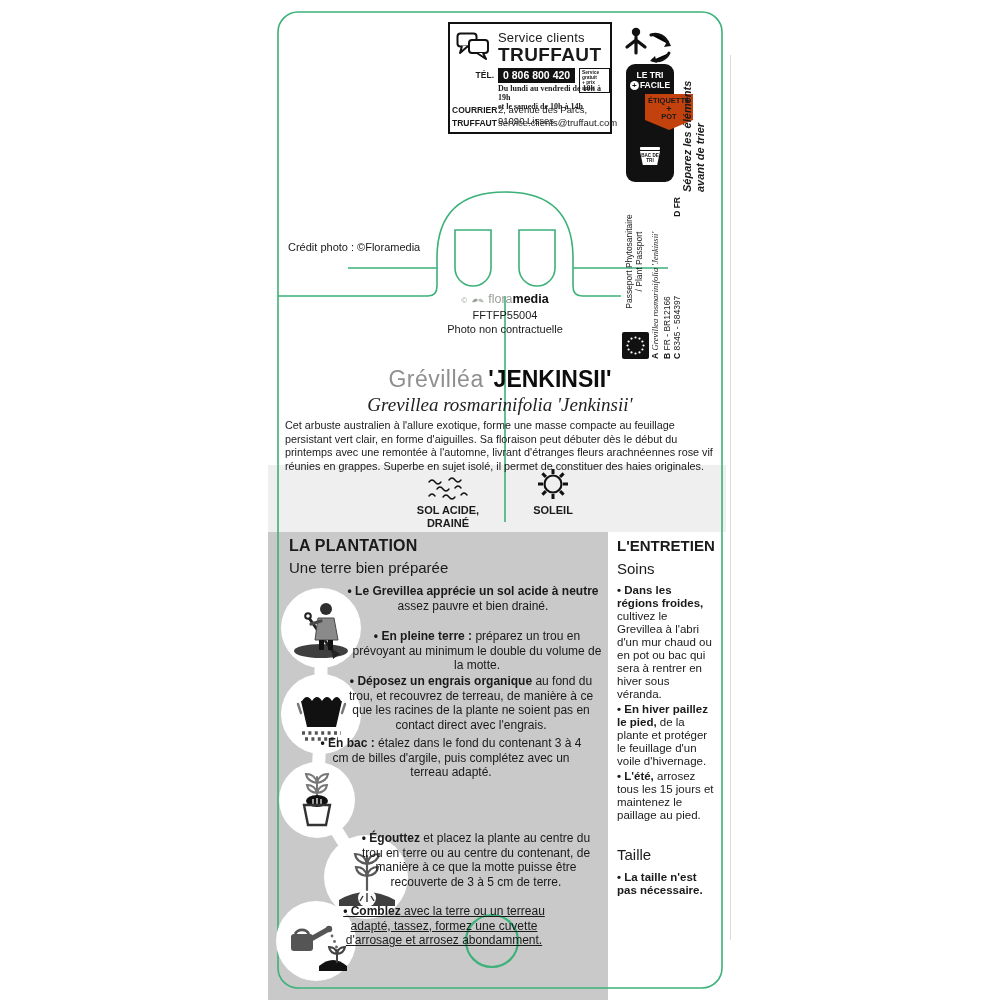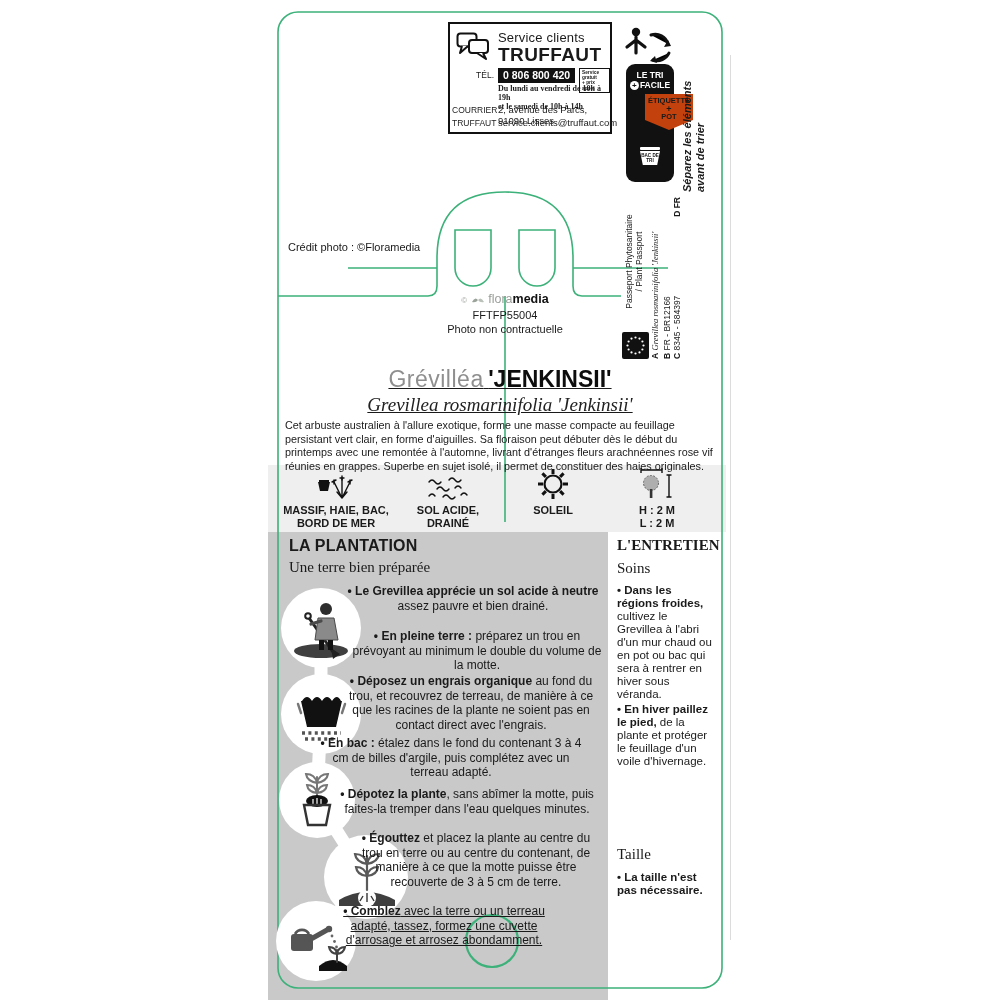--- a/index.html
+++ b/index.html
@@ -8,21 +8,21 @@
   .abs{position:absolute;}
   
   .band-light{left:268px;top:465px;width:458px;height:67px;background:#efeff0;}
   .panel-gray{left:268px;top:532px;width:340px;height:468px;background:#c9c9ca;}
   .page-edge{left:730px;top:55px;width:1px;height:885px;background:#dcdcdc;}
   
   .svc-box{left:448px;top:22px;width:160px;height:108px;border:2px solid #111;background:#fff;}
   .svc-head{position:absolute;left:48px;top:6px;}
   .svc-head .l1{font-size:13px;letter-spacing:.2px;}
   .svc-head .l2{font-size:19px;font-weight:bold;letter-spacing:.4px;margin-top:-1px;}
-  .svc-lab{position:absolute;width:42px;text-align:right;font-weight:normal;font-size:8.5px;}
+  .svc-lab{position:absolute;width:42px;text-align:right;font-weight:bold;font-size:8.5px;}
   .svc-val{position:absolute;font-size:9.5px;line-height:11px;}
   .tel-pill{position:absolute;left:48px;top:44px;background:#111;color:#fff;font-weight:bold;
             font-size:10.5px;padding:1px 5px 2px;}
   .tel-badge{position:absolute;left:129px;top:44px;border:1px solid #111;font-weight:bold;
              font-size:4.8px;line-height:5.2px;padding:1px 2px;text-align:left;}
   .svc-hours{position:absolute;left:48px;top:60px;font-family:"Liberation Serif",serif;
              font-weight:bold;font-size:8px;line-height:9px;}
   
   .tri-badge{left:626px;top:64px;width:48px;height:118px;background:#111;border-radius:9px;
              display:flex;flex-direction:column;align-items:center;}
@@ -53,31 +53,31 @@
   .pass-cd{display:flex;justify-content:space-between;margin-top:1px;}
   .ital-serif{font-family:"Liberation Serif",serif;font-style:italic;}
   .bold{font-weight:bold;}
   
   .credit{left:288px;top:241px;font-size:11px;}
   .brand{left:395px;top:292px;width:220px;text-align:center;font-size:11px;line-height:14px;}
   .brand .logo{font-size:12.5px;}
   .brand .flora{color:#9a9f9a;}
   .brand .media{font-weight:bold;color:#111;}
   .brand .cc{font-size:8px;color:#9a9f9a;}
-  .title{left:280px;top:366px;width:440px;text-align:center;text-decoration:underline;}
+  .title{left:280px;top:366px;width:440px;text-align:center;}
   .title .genus{font-size:23px;color:#8f8f8f;letter-spacing:.5px;}
   .title .cult{font-size:23px;font-weight:bold;color:#0d0d0d;}
   .title .bot{font-family:"Liberation Serif",serif;font-style:italic;font-size:19px;margin-top:1px;color:#222;}
   .descr{left:285px;top:419px;width:430px;font-size:10.8px;line-height:13.5px;}
   
   .attr{position:absolute;text-align:center;font-weight:bold;font-size:11px;line-height:12.5px;}
   .attr .ic{height:34px;display:flex;align-items:flex-end;justify-content:center;margin-bottom:2px;}
   
   .h-big{font-weight:bold;font-size:16px;letter-spacing:.2px;}
-  .h-sub{font-size:15px;font-family:Liberation Serif, serif;}
+  .h-sub{font-size:15px;}
   .pblt{position:absolute;text-align:center;font-size:12px;line-height:14.5px;}
   .disc{position:absolute;background:#fff;border-radius:50%;display:flex;align-items:center;justify-content:center;}
   .ent{left:617px;top:584px;width:97px;font-size:11.5px;line-height:13px;}
   .eblt{margin:0 0 2px;}
 </style>
 </head>
 <body>
 
 <div class="page">
 
@@ -208,33 +208,20 @@
     <div>FFTFP55004</div>
     <div>Photo non contractuelle</div>
   </div>
 
   <div class="abs title">
     <div><span class="genus">Grévilléa</span> <span class="cult">'JENKINSII'</span></div>
     <div class="bot">Grevillea rosmarinifolia 'Jenkinsii'</div>
   </div>
   <div class="abs descr">Cet arbuste australien à l'allure exotique, forme une masse compacte au feuillage persistant vert clair, en forme d'aiguilles. Sa floraison peut débuter dès le début du printemps avec une remontée à l'automne, livrant d'étranges fleurs arachnéennes rose vif réunies en grappes. Superbe en sujet isolé, il permet de constituer des haies originales.</div>
 
-  <div class="abs attr" style="left:280px;top:468px;width:112px;">
-    <div class="ic">
-      <svg width="44" height="32" viewBox="0 0 44 32">
-        <path d="M4,12 H16 L14,21 H6 Z" fill="#111"></path>
-        <path d="M5,11 H15" stroke="#111" stroke-width="2"></path>
-        <g stroke="#111" stroke-width="1.4" stroke-linecap="round">
-          <path d="M28,28 V8 M28,28 L20,12 M28,28 L36,12 M28,28 L23,22 M28,28 L33,22"></path>
-          <path d="M26,8 l4,0 M28,6 l0,4 M18,12 l4,-2 M20,10 l0,4 M34,12 l4,-2 M36,10 l0,4"></path>
-        </g>
-      </svg>
-    </div>
-    <div>MASSIF, HAIE, BAC, BORD DE MER</div>
-  </div>
   <div class="abs attr" style="left:408px;top:468px;width:80px;text-align:center;">
     <div class="ic">
       <svg width="46" height="28" viewBox="0 0 46 28">
         <g stroke="#111" stroke-width="1.4" fill="none" stroke-linecap="round">
           <path d="M4,8 q3,-4 6,0 q3,4 6,0"></path>
             <path d="M24,6 q3,-4 6,0 q3,4 6,0"></path>
           <path d="M12,15 q3,-4 6,0 q3,4 6,0"></path>
             <path d="M30,14 q3,-4 6,0"></path>
           <path d="M4,22 q3,-4 6,0"></path>
             <path d="M18,23 q3,-4 6,0 q3,4 6,0"></path>
@@ -247,34 +234,20 @@
   <div class="abs attr" style="left:513px;top:468px;width:80px;">
     <div class="ic">
       <svg width="38" height="36" viewBox="0 0 38 36">
         <circle cx="19" cy="18" r="8.5" stroke="#111" stroke-width="2.2" fill="none"></circle>
         <g stroke="#111" stroke-width="3" stroke-linecap="butt">
           <path d="M19,3 V8 M19,28 V33 M4,18 H9 M29,18 H34 M8.4,7.4 l3.5,3.5 M26.1,25.1 l3.5,3.5 M29.6,7.4 l-3.5,3.5 M11.9,25.1 l-3.5,3.5"></path>
         </g>
       </svg>
     </div>
     <div>SOLEIL</div>
-  </div>
-  <div class="abs attr" style="left:622px;top:468px;width:70px;">
-    <div class="ic">
-      <svg width="42" height="36" viewBox="0 0 42 36">
-        <circle cx="15" cy="17" r="7.5" fill="#aeaeae" stroke="#666" stroke-width="1" stroke-dasharray="2 1.4"></circle>
-        <rect x="13.8" y="23" width="2.6" height="9" fill="#333"></rect>
-        <g stroke="#111" stroke-width="1.4">
-          <path d="M5,4 H26 M5,2 V7 M26,2 V7"></path>
-          <path d="M33,9 V31 M30.5,9 H35.5 M30.5,31 H35.5"></path>
-        </g>
-      </svg>
-    </div>
-    <div>H : 2 M</div>
-    <div>L : 2 M</div>
   </div>
 
   <div class="abs h-big" style="left:289px;top:537px;">LA PLANTATION</div>
   <div class="abs h-sub" style="left:289px;top:559px;">Une terre bien préparée</div>
 
   <svg class="abs" style="left:0;top:0;" width="1000" height="1000" viewBox="0 0 1000 1000">
     <polyline points="321,628 321,714 317,800 366,877 316,941" fill="none" stroke="#fff" stroke-width="13"></polyline>
   </svg>
 
   <div class="disc" style="left:281px;top:588px;width:80px;height:80px;">
@@ -342,28 +315,28 @@
       <circle cx="49" cy="28" r="1.4" fill="#666"></circle>
       <circle cx="51.5" cy="33.5" r="1.4" fill="#666"></circle>
       <circle cx="53.5" cy="39" r="1.4" fill="#666"></circle>
     </svg>
   </div>
 
   <div class="pblt" style="left:340px;top:584px;width:266px;"><span class="bold">• Le Grevillea apprécie un sol acide à neutre</span><span> assez pauvre et bien drainé.</span></div>
   <div class="pblt" style="left:352px;top:629px;width:250px;"><span class="bold">• En pleine terre :</span><span> préparez un trou en prévoyant au minimum le double du volume de la motte.</span></div>
   <div class="pblt" style="left:342px;top:674px;width:258px;"><span class="bold">• Déposez un engrais organique</span><span> au fond du trou, et recouvrez de terreau, de manière à ce que les racines de la plante ne soient pas en contact direct avec l'engrais.</span></div>
   <div class="pblt" style="left:315px;top:736px;width:272px;"><span class="bold">• En bac :</span><span> étalez dans le fond du contenant 3 à 4 cm de billes d'argile, puis complétez avec un terreau adapté.</span></div>
-  <div class="pblt" style="left:336px;top:787px;width:262px;"><span class="bold">• Dépotez la plante</span><span>, sans abîmer la motte, puis faites-la tremper dans l'eau quelques minutes.</span></div>
   <div class="pblt" style="left:352px;top:831px;width:248px;"><span class="bold">• Égouttez</span><span> et placez la plante au centre du trou en terre ou au centre du contenant, de manière à ce que la motte puisse être recouverte de 3 à 5 cm de terre.</span></div>
   <div class="pblt" style="left:330px;top:904px;width:228px;text-decoration:underline;"><span class="bold">• Comblez</span><span> avec la terre ou un terreau adapté, tassez, formez une cuvette d'arrosage et arrosez abondamment.</span></div>
 
   <div class="abs h-sub bold" style="left:617px;top:537px;font-size:15px;">L'ENTRETIEN</div>
   <div class="abs h-sub" style="left:617px;top:560px;">Soins</div>
   <div class="abs ent">
     <p class="eblt"><span class="bold">• Dans les régions froides,</span><span> cultivez le Grevillea à l'abri d'un mur chaud ou en pot ou bac qui sera à rentrer en hiver sous véranda.</span></p>
     <p class="eblt"><span class="bold">• En hiver paillez le pied,</span><span> de la plante et protéger le feuillage d'un voile d'hivernage.</span></p>
+    <p class="eblt"><span class="bold">• L'été,</span><span> arrosez tous les 15 jours et maintenez le paillage au pied.</span></p>
   </div>
   <div class="abs h-sub" style="left:617px;top:846px;">Taille</div>
   <div class="abs" style="left:617px;top:871px;width:97px;font-size:11.5px;line-height:13px;">
     <span class="bold">• La taille n'est pas nécessaire.</span><span></span>
   </div>
 
 </div>
 
 </body></html>

